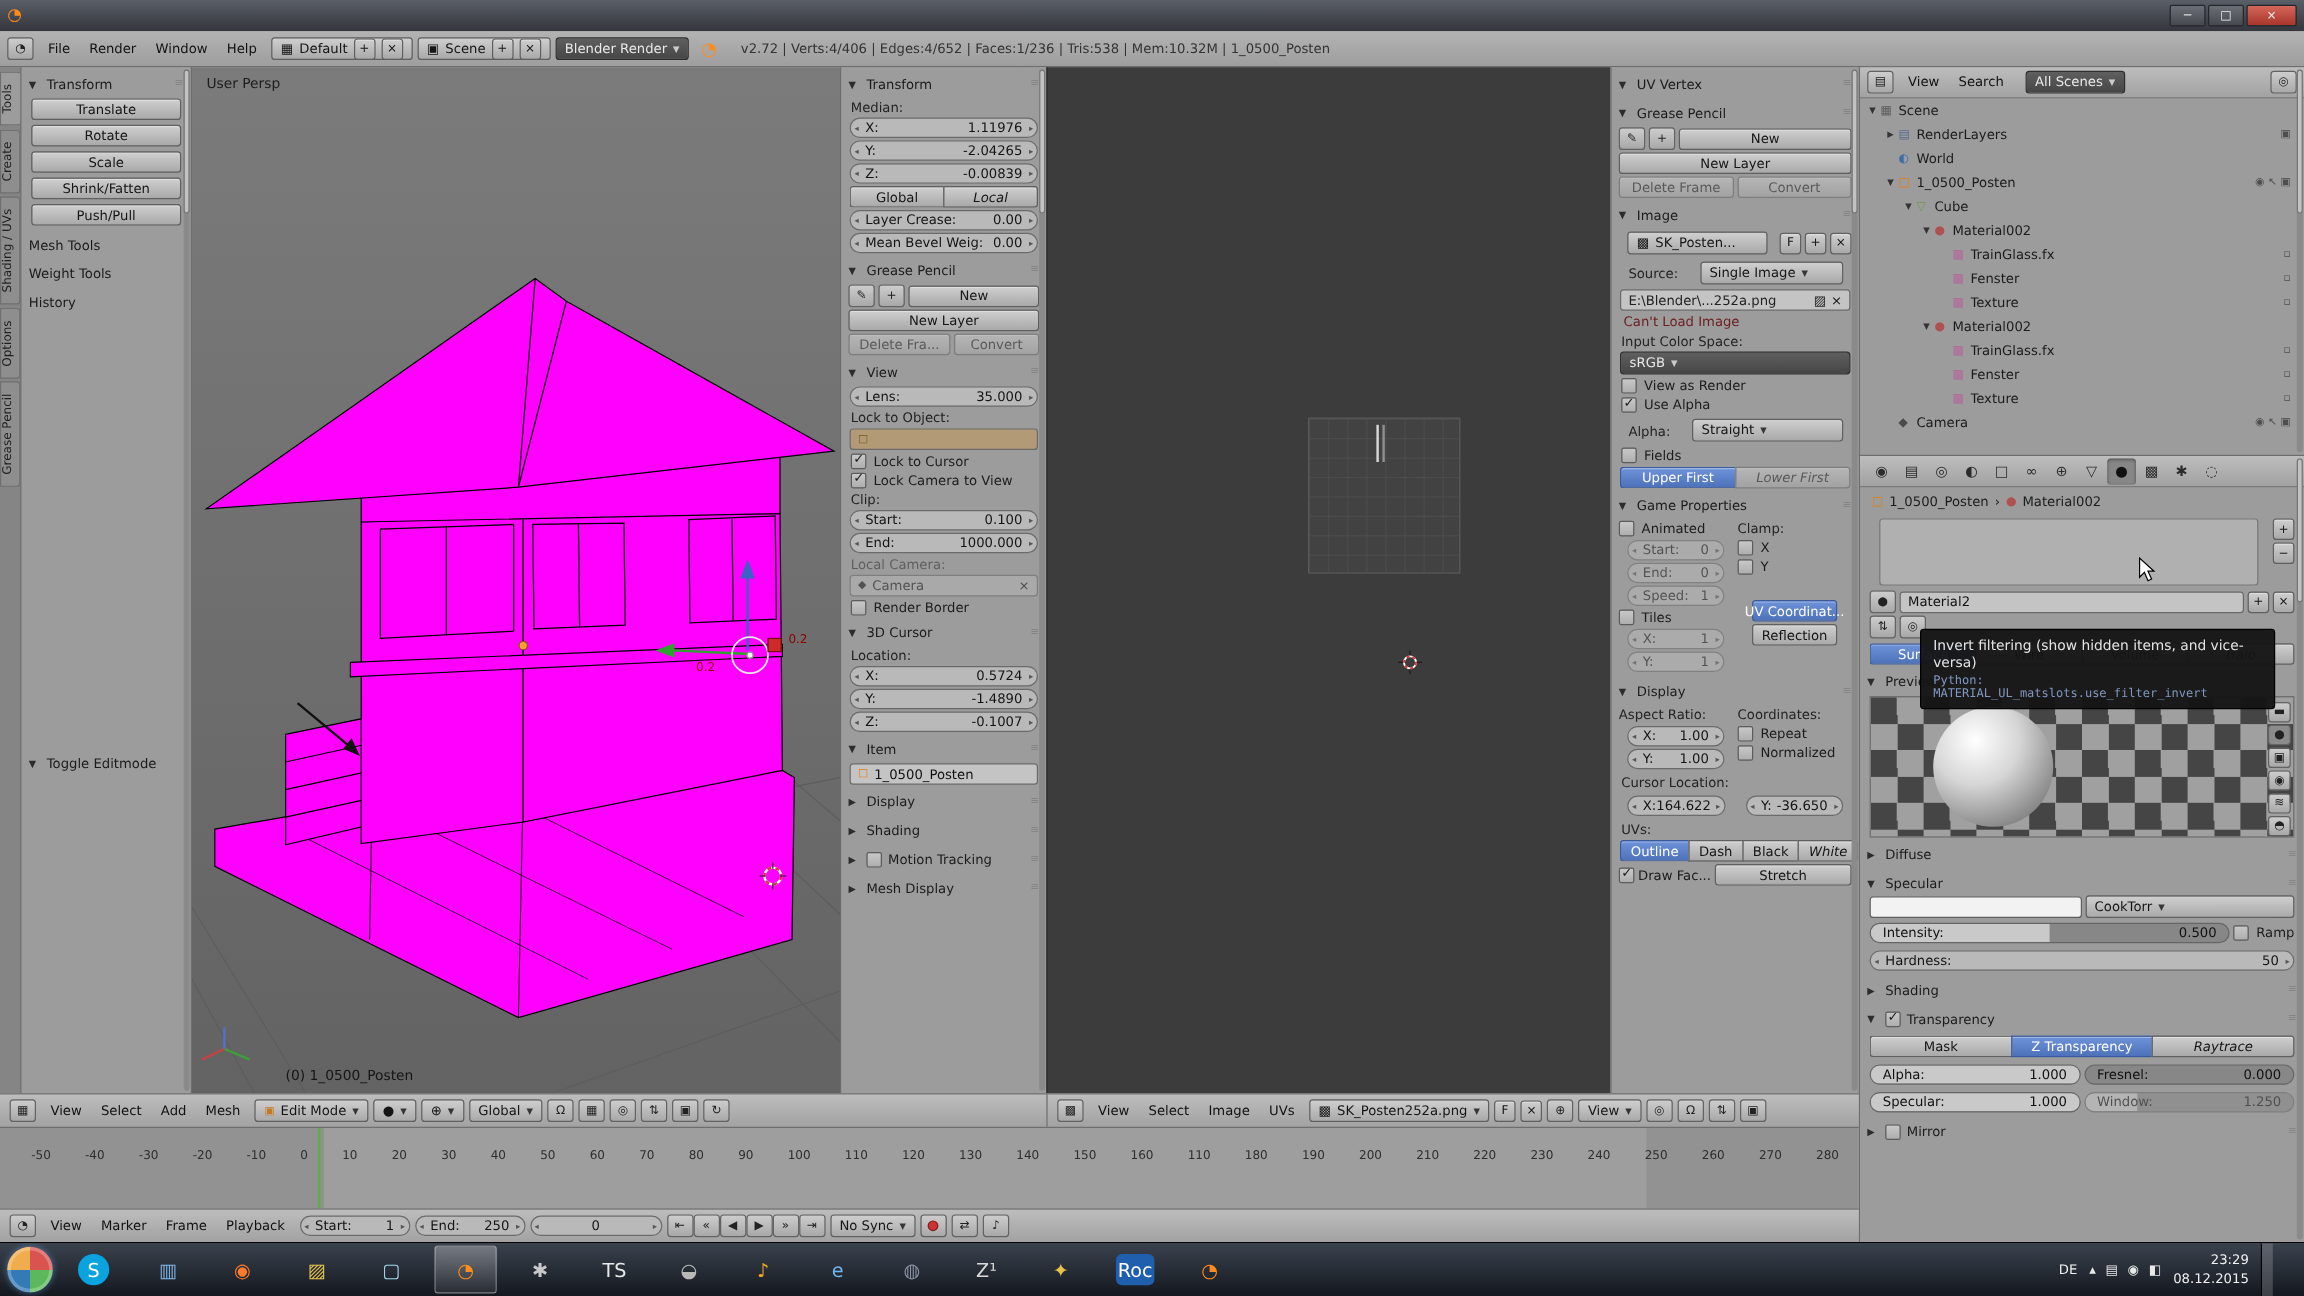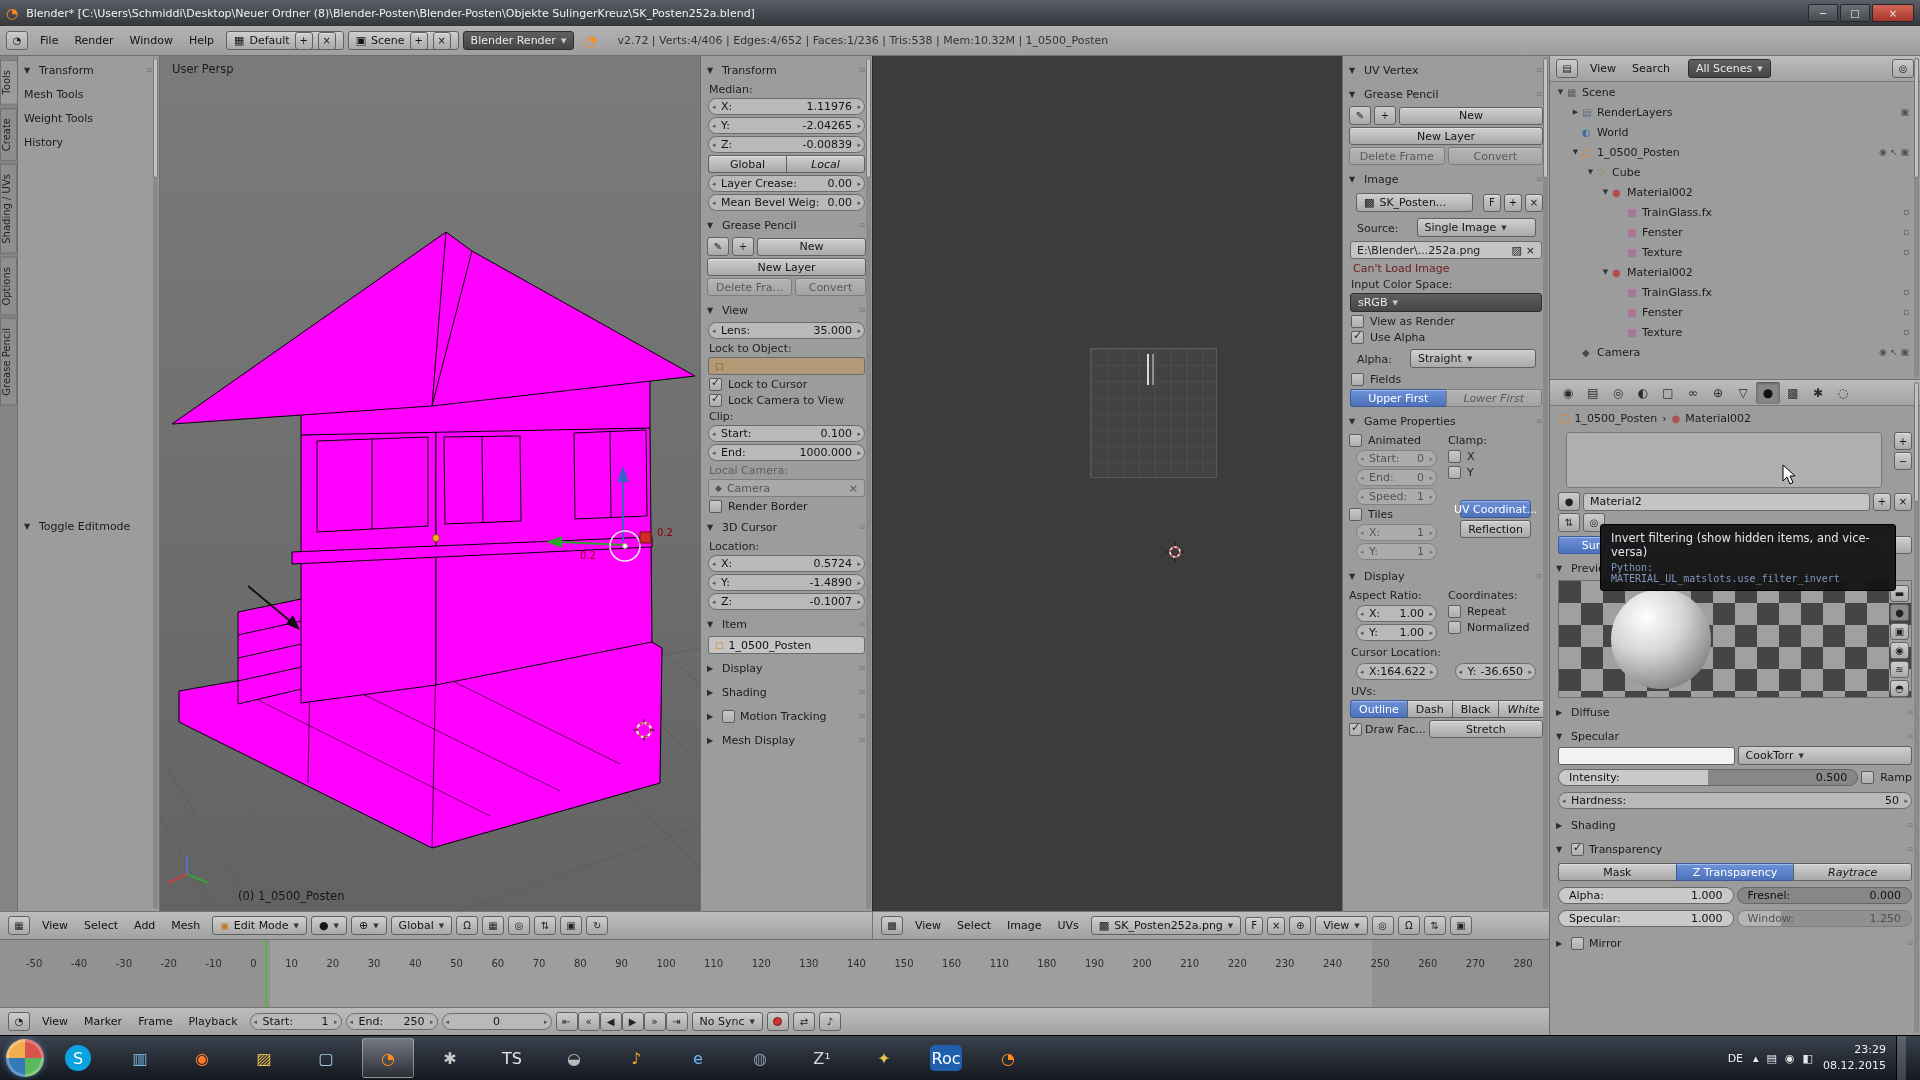--- a/index.html
+++ b/index.html
@@ -173,33 +173,32 @@
     border-top:1px solid #000; display:flex; align-items:center; }
   #start-orb { width:38px; height:38px; margin:0 8px 0 6px; border-radius:50%;
     background:conic-gradient(#d9534f 0 90deg,#5cb85c 90deg 180deg,#337ab7 180deg 270deg,#f0ad4e 270deg 360deg);
     box-shadow:inset 0 0 0 3px rgba(255,255,255,.25), 0 0 6px rgba(120,180,255,.5); }
   .tapp { width:52px; height:40px; display:flex; align-items:center; justify-content:center; border-radius:3px;
     margin-right:10px; }
   .tapp .g { min-width:26px; height:26px; border-radius:5px; display:flex; align-items:center; justify-content:center;
     font-size:16px; padding:0 2px; }
   .tapp.round .g { border-radius:50%; }
   .tapp.active { background:linear-gradient(rgba(255,255,255,.30),rgba(255,255,255,.08)); border:1px solid rgba(255,255,255,.35); }
-  #tray { margin-left:auto; display:flex; align-items:center; gap:10px; color:#f0f0f0; padding-right:14px; }
+  #tray { margin-left:auto; display:flex; align-items:center; gap:10px; color:#f0f0f0; padding-right:26px; }
   #tray .tico { font-size:11px; color:#e8e8e8; }
   #clock { text-align:right; line-height:1.5; }
   #show-desktop { width:10px; height:45px; background:rgba(255,255,255,.18); border-left:1px solid #000; }
 </style>
 </head>
 <body>
 
 <div id="screen">
 
   <div id="titlebar" class="region">
     <span class="appicon">◔</span>
-    <span>Blender* [C:\Users\Schmiddi\Desktop\Neuer Ordner (8)\Blender-Posten\Blender-Posten\Objekte SulingerKreuz\SK_Posten252a.blend]</span>
     <span class="wbtns">
       <span class="wbtn">─</span>
       <span class="wbtn">□</span>
       <span class="wbtn close">×</span>
     </span>
   </div>
 
   <div id="infobar" class="region">
     <span class="iconbox">◔</span>
     <span class="menus">
@@ -236,20 +235,28 @@
       <div class="ts-tab">Options</div>
       <div class="ts-tab">Grease Pencil</div>
     </div>
 
   <div id="toolshelf" class="region">
     <div class="phead">
       <span class="tri">▼</span>
       <span>Transform</span>
       <span class="grip">≡</span>
     </div>
+    <div class="vstack">
+
+    <div class="btn">Translate</div>
+        <div class="btn">Rotate</div>
+        <div class="btn">Scale</div>
+        <div class="btn">Shrink/Fatten</div>
+        <div class="btn">Push/Pull</div>
+      </div>
     <div>
 
     <div class="phead">Mesh Tools</div>
         <div class="phead">Weight Tools</div>
         <div class="phead">History</div>
       </div>
     <div style="height:360px"></div>
     <div class="phead">
       <span class="tri">▼</span>
       <span>Toggle Editmode</span>

